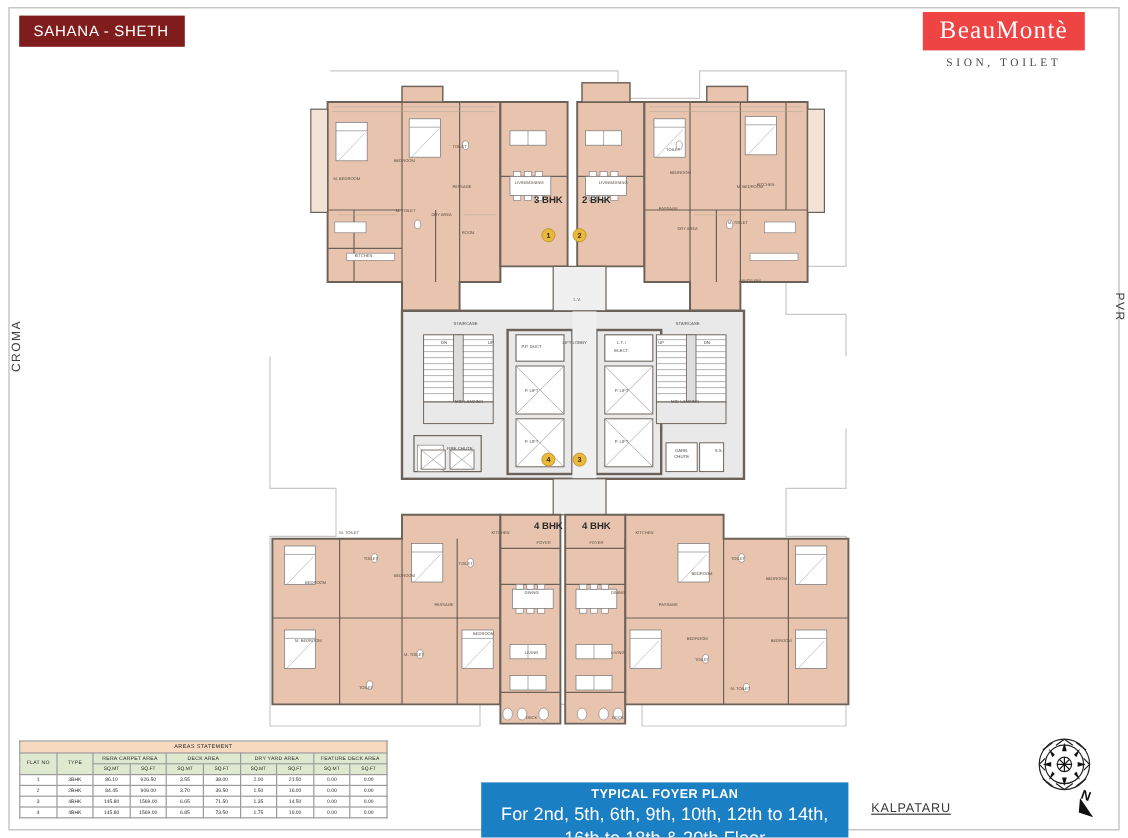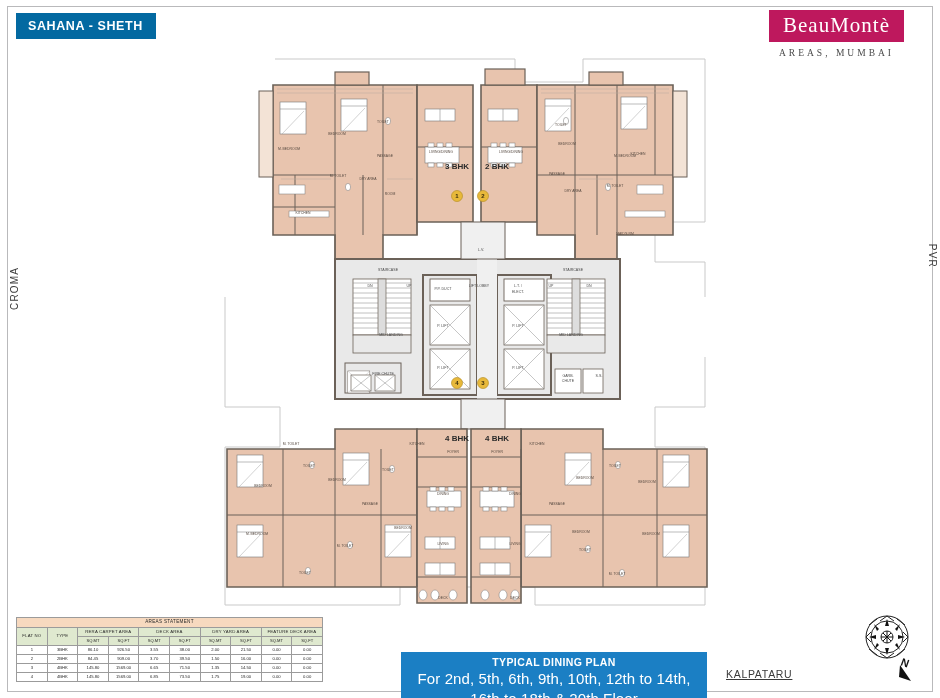--- a/index.html
+++ b/index.html
@@ -19,33 +19,33 @@
   .frame {
     position:absolute;
     left:7px; top:6px; right:7px; bottom:6px;
     border:1px solid #b9b9bb;
     pointer-events:none;
   }
 
   
   .brand-tag {
     position:absolute; left:16px; top:13px;
-    background:#0369a1;
+    background:#7f1d1d;
     color:#fff;
-    font-size:12.5px; font-weight:bold;
+    font-size:12.5px; font-weight:normal;
     letter-spacing:.6px;
     padding:6px 13px 6px 12px;
     white-space:nowrap;
   }
   .logo-wrap {
     position:absolute; right:36px; top:10px;
     text-align:center;
   }
   .logo-box {
-    background:#be185d;
+    background:#ef4444;
     padding:4px 14px 6px 14px;
     display:inline-block;
   }
   .logo-text {
     color:#fff;
     font-family:"Liberation Serif", serif;
     font-size:21px;
     letter-spacing:1px;
     line-height:1.05;
     white-space:nowrap;
@@ -131,21 +131,21 @@
 <div id="page">
 
   <div class="frame"></div>
 
   <div class="brand-tag">SAHANA - SHETH</div>
 
   <div class="logo-wrap">
     <div class="logo-box">
       <div class="logo-text">BeauMontè</div>
     </div>
-    <div class="logo-sub">AREAS, MUMBAI</div>
+    <div class="logo-sub">SION, TOILET</div>
   </div>
 
   <div class="side-label side-left">CROMA</div>
   <div class="side-label side-right">PVR</div>
   <div class="bottom-label">KALPATARU</div>
 
   <div id="plan">
     <svg viewBox="0 0 565 565" width="565" height="565">
       <defs>
         <g id="bedset">
@@ -506,21 +506,21 @@
           <td>73.50</td>
           <td>1.75</td>
           <td>19.00</td>
           <td>0.00</td>
           <td>0.00</td>
         </tr>
       </tbody>
   </table>
 
   <div class="banner">
-    <div class="t1">TYPICAL DINING PLAN</div>
+    <div class="t1">TYPICAL FOYER PLAN</div>
     <div class="t2">For 2nd, 5th, 6th, 9th, 10th, 12th to 14th, 16th to 18th &amp; 20th Floor</div>
   </div>
 
   <div class="compass">
     <svg viewBox="0 0 70 80" width="70" height="80">
       <g fill="none" stroke="#222" stroke-width="1">
         <circle cx="32" cy="30" r="21"></circle>
         <circle cx="32" cy="30" r="16"></circle>
         <circle cx="32" cy="30" r="6"></circle>
         <path d="M14,18 L22,12 M42,12 L50,18 M50,42 L42,48 M22,48 L14,42

